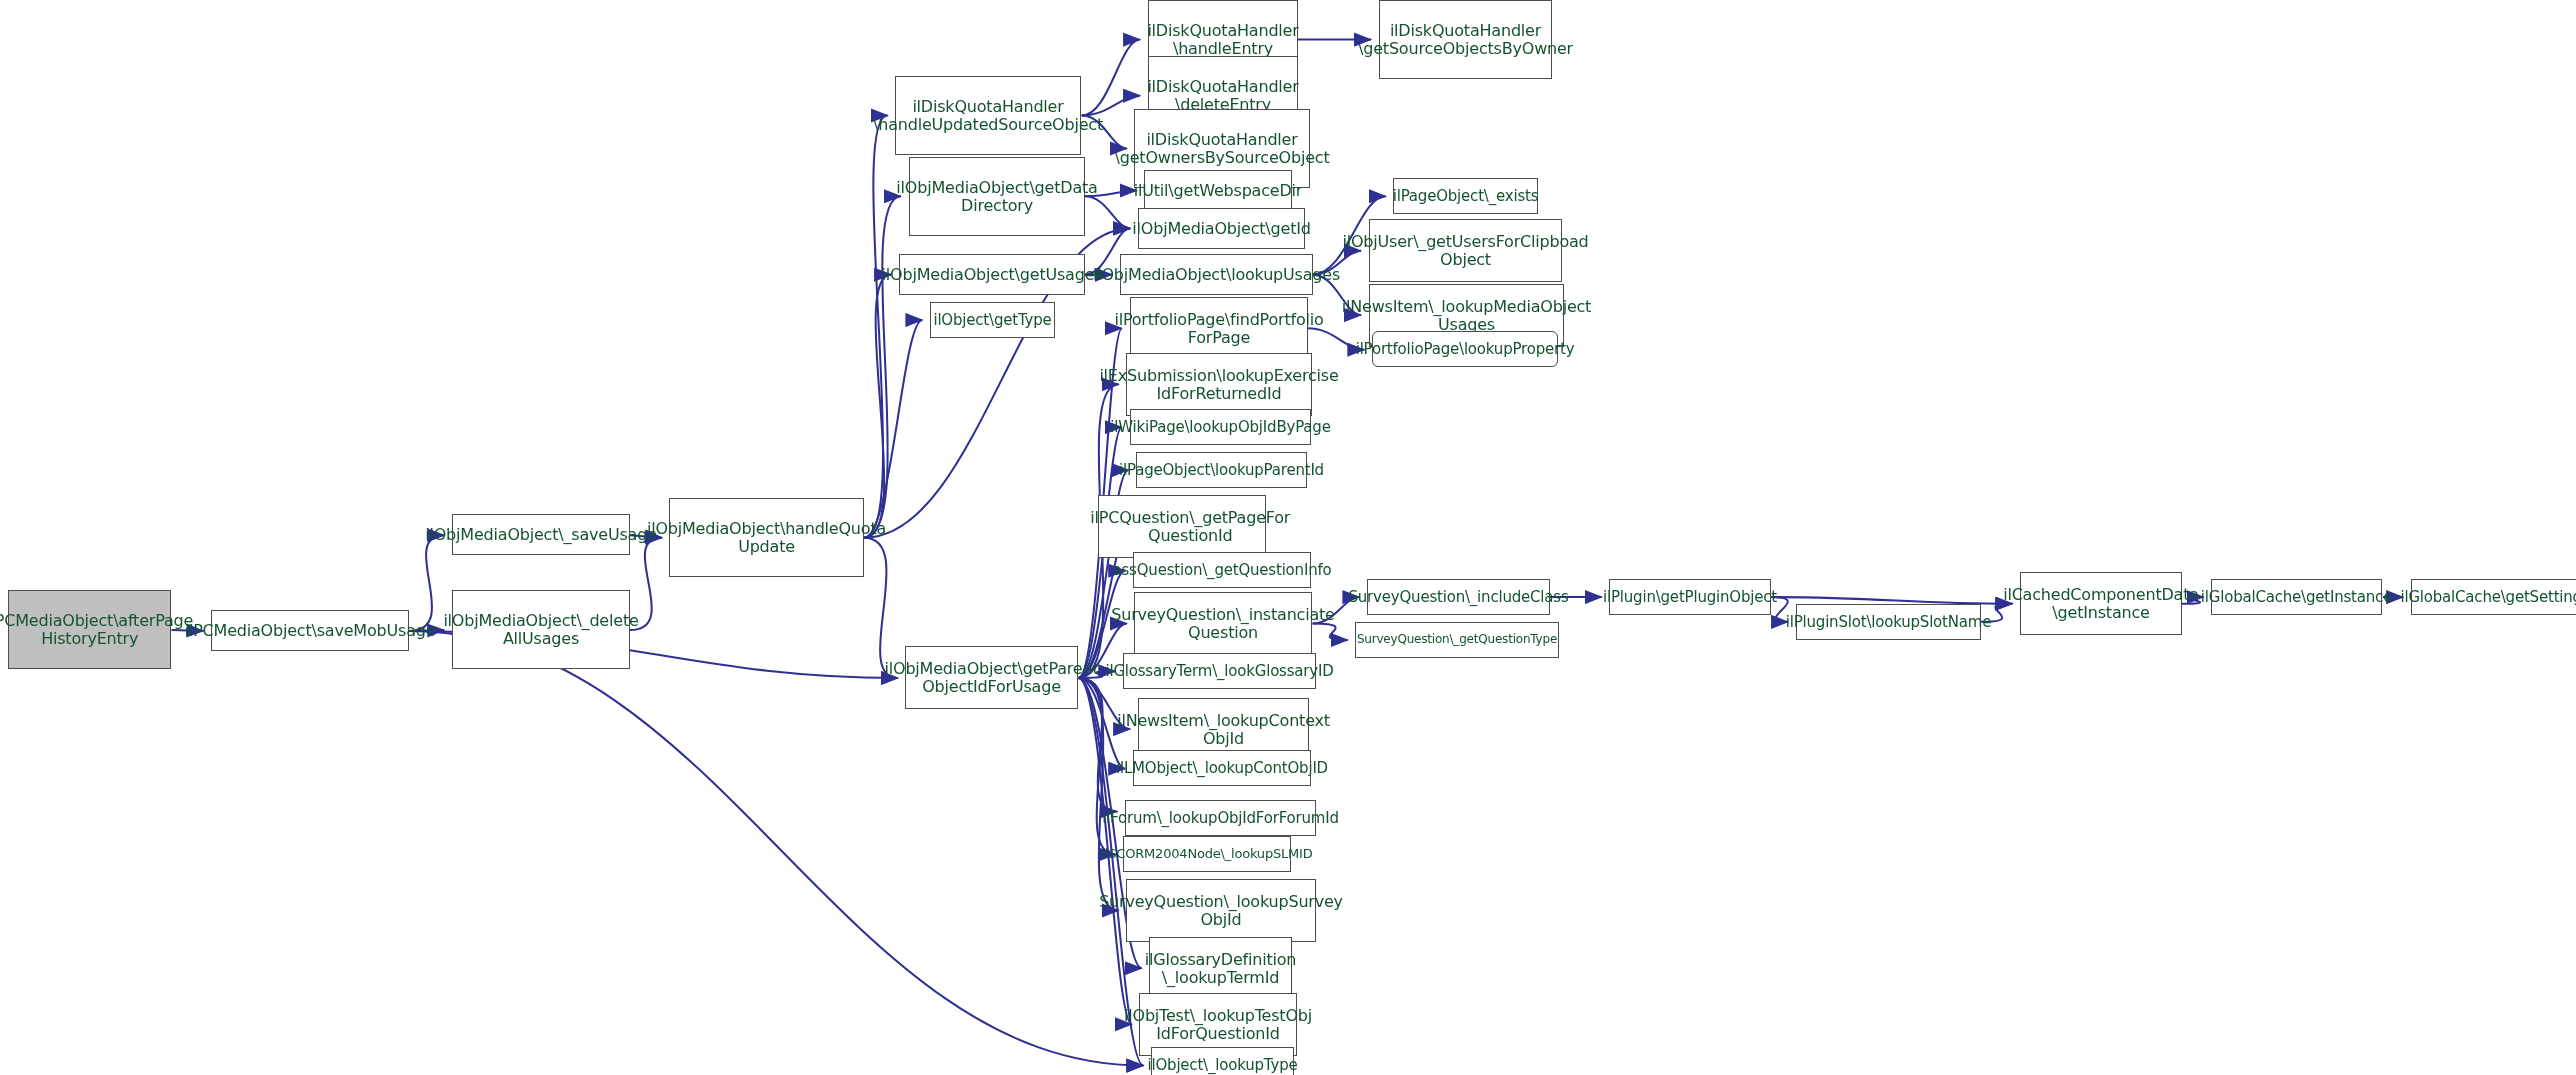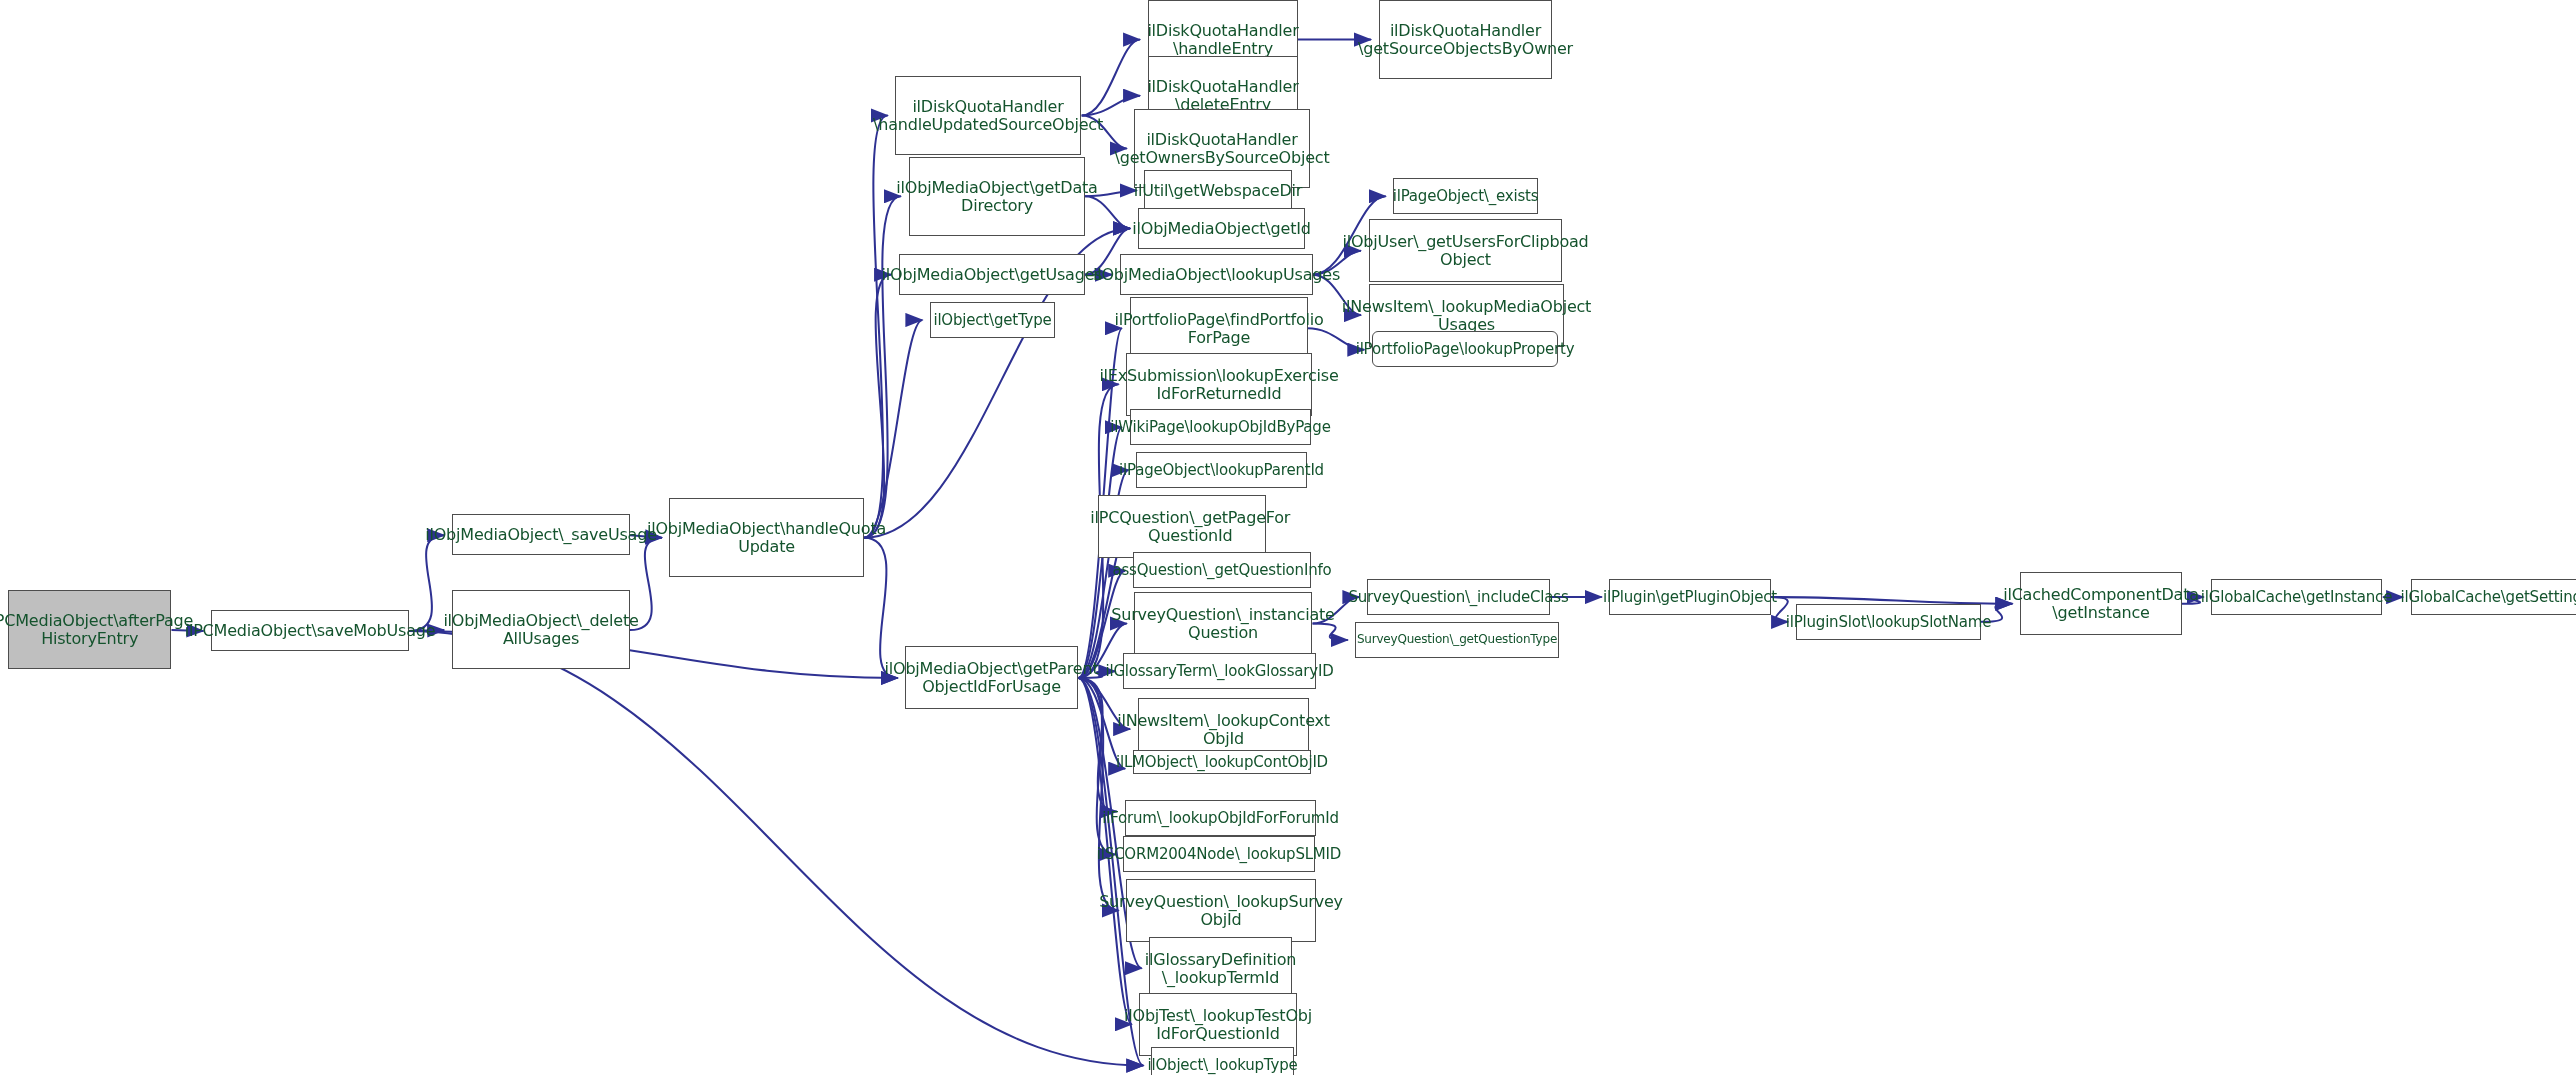--- a/index.html
+++ b/index.html
@@ -139,23 +139,23 @@
       <div class="node" style="left: 1796px; top: 604px; width: 185px; height: 36px; font-size: 15px;">ilPluginSlot\lookupSlotName</div>
       <div class="node" style="left: 2020px; top: 572px; width: 162px; height: 63px;">ilCachedComponentData
 \getInstance</div>
       <div class="node" style="left: 2211px; top: 579px; width: 171px; height: 36px; font-size: 15px;">ilGlobalCache\getInstance</div>
       <div class="node" style="left: 2411px; top: 579px; width: 168px; height: 36px; font-size: 15px;">ilGlobalCache\getSettings</div>
       <div class="node" style="left: 905px; top: 646px; width: 173px; height: 63px;">ilObjMediaObject\getParent
 ObjectIdForUsage</div>
       <div class="node" style="left: 1123px; top: 653px; width: 193px; height: 36px; font-size: 15px;">ilGlossaryTerm\_lookGlossaryID</div>
       <div class="node" style="left: 1138px; top: 698px; width: 171px; height: 63px;">ilNewsItem\_lookupContext
 ObjId</div>
-      <div class="node" style="left: 1133px; top: 750px; width: 178px; height: 24px; font-size: 15px;">ilLMObject\_lookupContObjID</div>
+      <div class="node" style="left: 1133px; top: 750px; width: 178px; height: 36px; font-size: 15px;">ilLMObject\_lookupContObjID</div>
       <div class="node" style="left: 1125px; top: 800px; width: 191px; height: 36px; font-size: 15px;">ilForum\_lookupObjIdForForumId</div>
-      <div class="node" style="left: 1123px; top: 836px; width: 192px; height: 36px; font-size: 15px; text-align: right;">ilSCORM2004Node\_lookupSLMID</div>
+      <div class="node" style="left: 1123px; top: 836px; width: 168px; height: 36px; font-size: 13px; text-align: right;">ilSCORM2004Node\_lookupSLMID</div>
       <div class="node" style="left: 1126px; top: 879px; width: 190px; height: 63px;">SurveyQuestion\_lookupSurvey
 ObjId</div>
       <div class="node" style="left: 1149px; top: 937px; width: 143px; height: 63px;">ilGlossaryDefinition
 \_lookupTermId</div>
       <div class="node" style="left: 1139px; top: 993px; width: 158px; height: 63px;">ilObjTest\_lookupTestObj
 IdForQuestionId</div>
       <div class="node" style="left: 1151px; top: 1047px; width: 143px; height: 36px; font-size: 15px;">ilObject\_lookupType</div>
     </div>
 </div>
 

